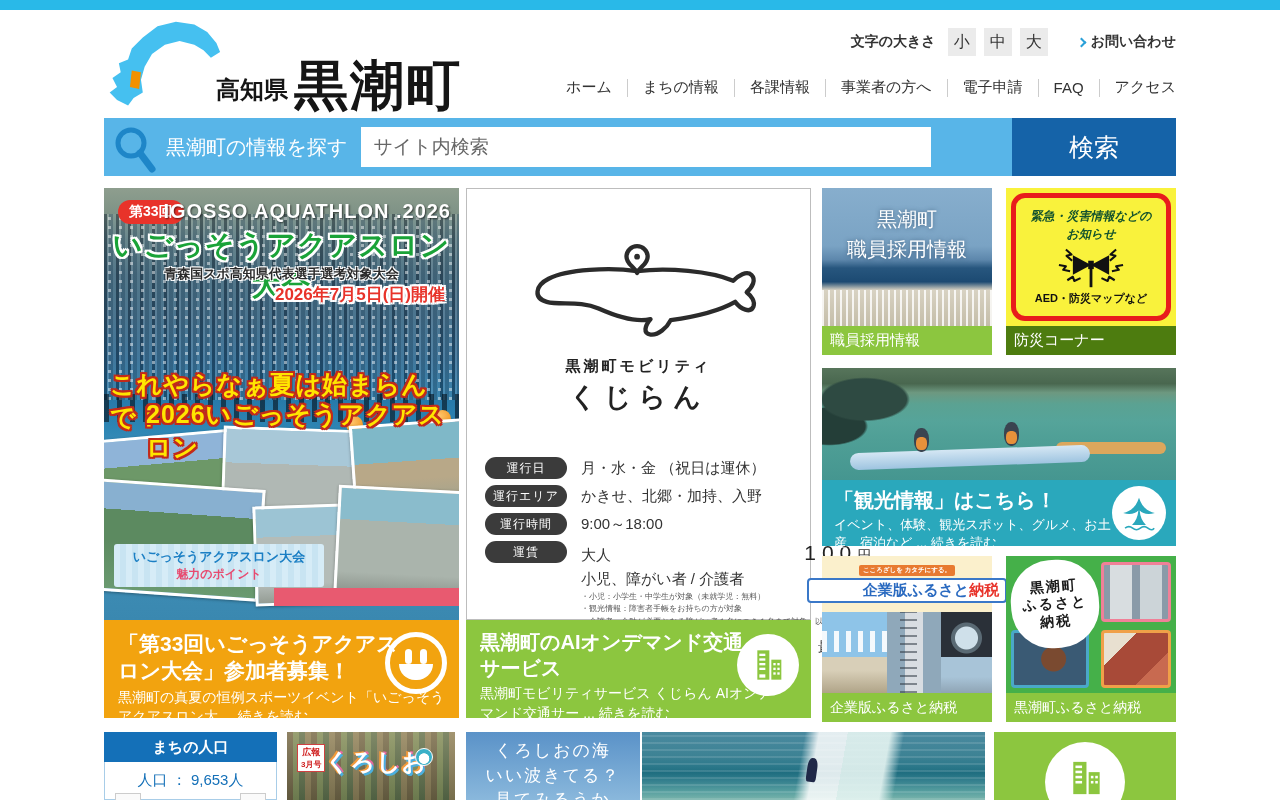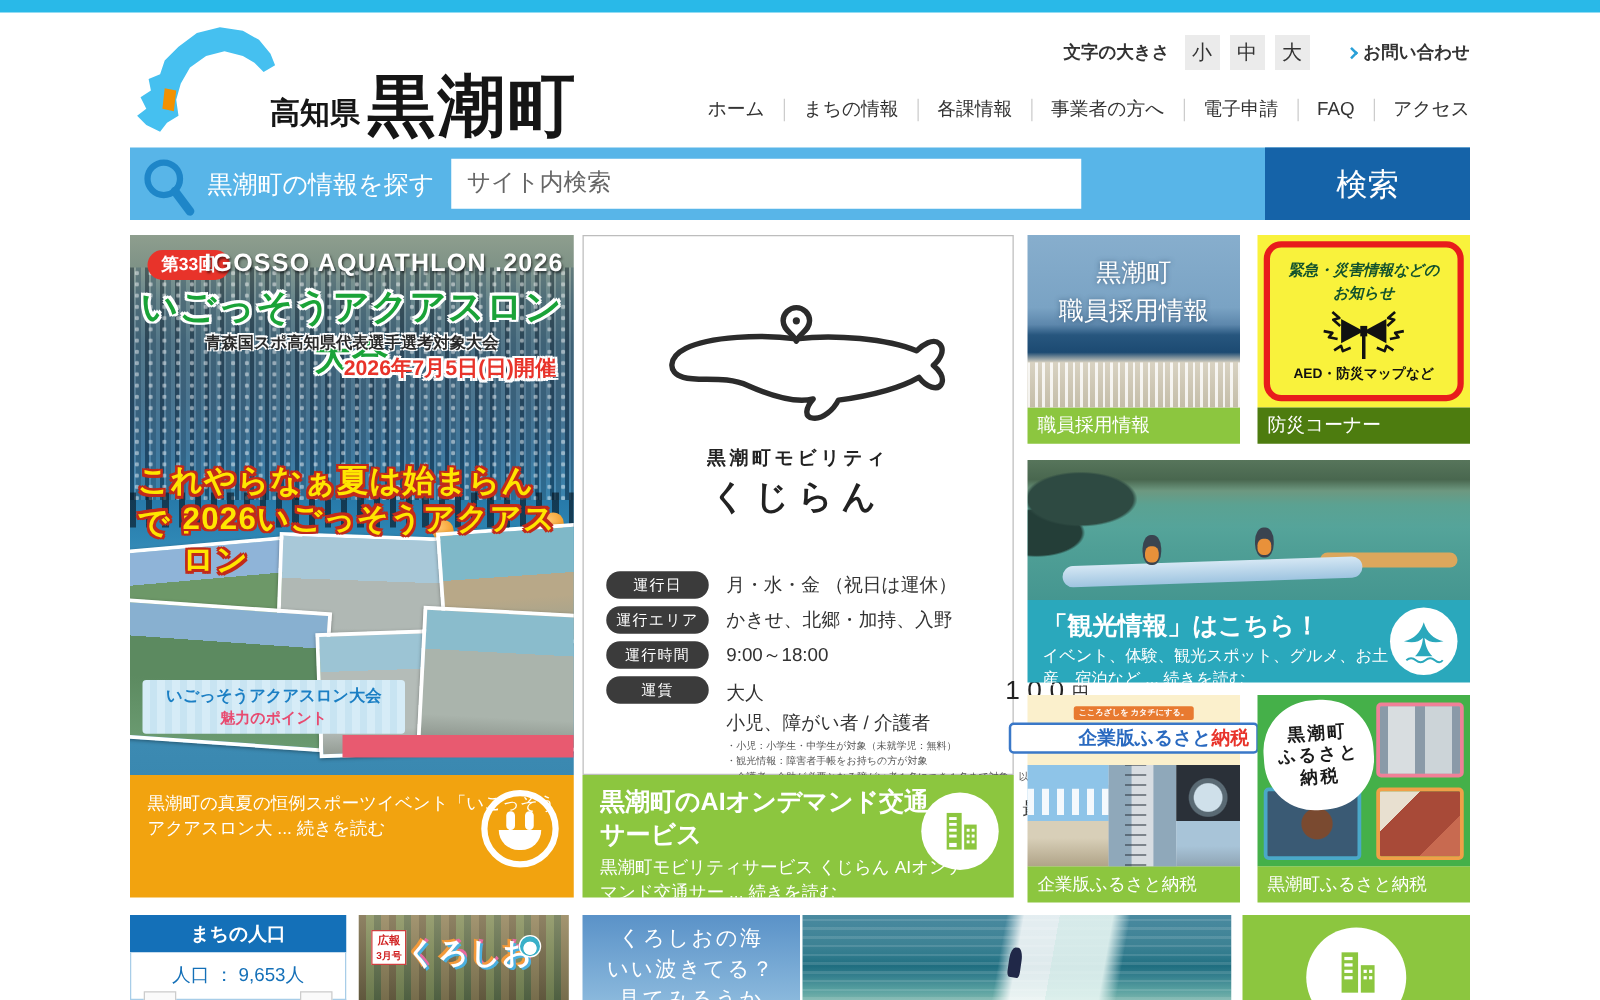--- a/index.html
+++ b/index.html
@@ -22,21 +22,21 @@
   .chev { width:7px; height:7px; border-top:2px solid #2aa0d8; border-right:2px solid #2aa0d8; transform:rotate(45deg); }
   .contact-label { font-size:14px; font-weight:bold; color:#333; }
   .nav { top:78px; right:104px; display:flex; align-items:center; }
   .nav-item { font-size:15px; color:#333; cursor:pointer; white-space:nowrap; }
   .nav-sep { width:1px; height:18px; background:#ccc; margin:0 15px; }
 
   
   .search { left:104px; top:118px; width:1072px; height:58px; background:#58b5e8; display:flex; align-items:center; }
   .search svg.mag { margin:6px 8px 0 8px; }
   .search-label { color:#fff; font-size:20px; margin-right:14px; white-space:nowrap; }
-  .search-input { width:504px; height:40px; border:none; outline:none; font-size:19px; padding:0 12px; color:#333;
+  .search-input { width:570px; height:40px; border:none; outline:none; font-size:19px; padding:0 12px; color:#333;
     font-family:"Liberation Sans","DejaVu Sans",sans-serif; }
   .search-input::placeholder { color:#666; opacity:1; }
   .search-btn { margin-left:auto; width:164px; height:58px; background:#1563a8; color:#fff; font-size:25px;
     display:flex; align-items:center; justify-content:center; cursor:pointer; }
 
   
   .card-aqua { left:104px; top:188px; width:355px; height:530px; cursor:pointer; }
   .poster { position:relative; width:355px; height:432px; overflow:hidden;
     background:linear-gradient(180deg,#8e9e8e 0%,#7e9286 6%,#5c7a80 12%,#43687c 20%,#3a6684 30%,
       #2e6a94 40%,#2678a8 48%,#2e86b4 56%,#4695bd 64%,#3a88b0 100%); }
@@ -289,20 +289,21 @@
       <div class="abs ph ph6"></div>
       <div class="abs p-catch1 or">これやらなぁ夏は始まらんで！</div>
       <div class="abs p-catch2 or">2026いごっそうアクアスロン</div>
       <div class="abs p-caption">
         <div class="p-cap1">いごっそうアクアスロン大会</div>
         <div class="p-cap2">魅力のポイント</div>
       </div>
       <div class="abs p-strip"></div>
     </div>
     <div class="banner-orange">
+      <div class="bo-title">「第33回いごっそうアクアスロン大会」参加者募集！</div>
       <div class="bo-text">黒潮町の真夏の恒例スポーツイベント「いごっそうアクアスロン大 ... 続きを読む</div>
       <div class="smiley">
         <div class="sm-eye e1"></div>
         <div class="sm-eye e2"></div>
         <div class="sm-mouth"></div>
       </div>
     </div>
   </div>
 
   <div class="abs card-mob">

